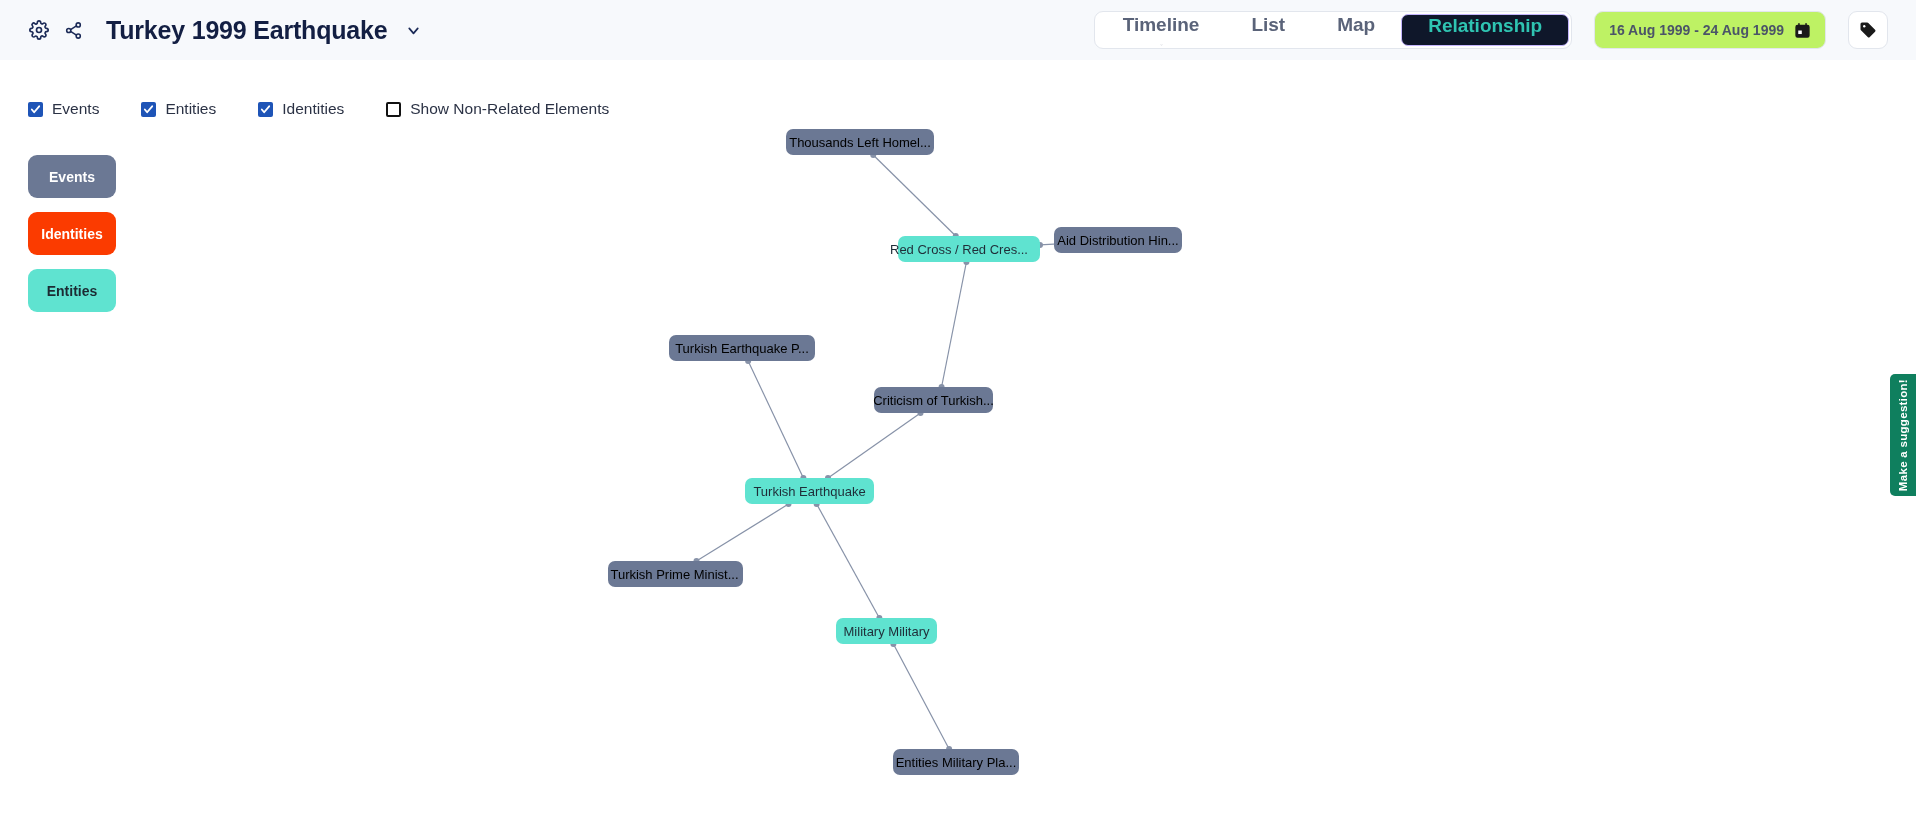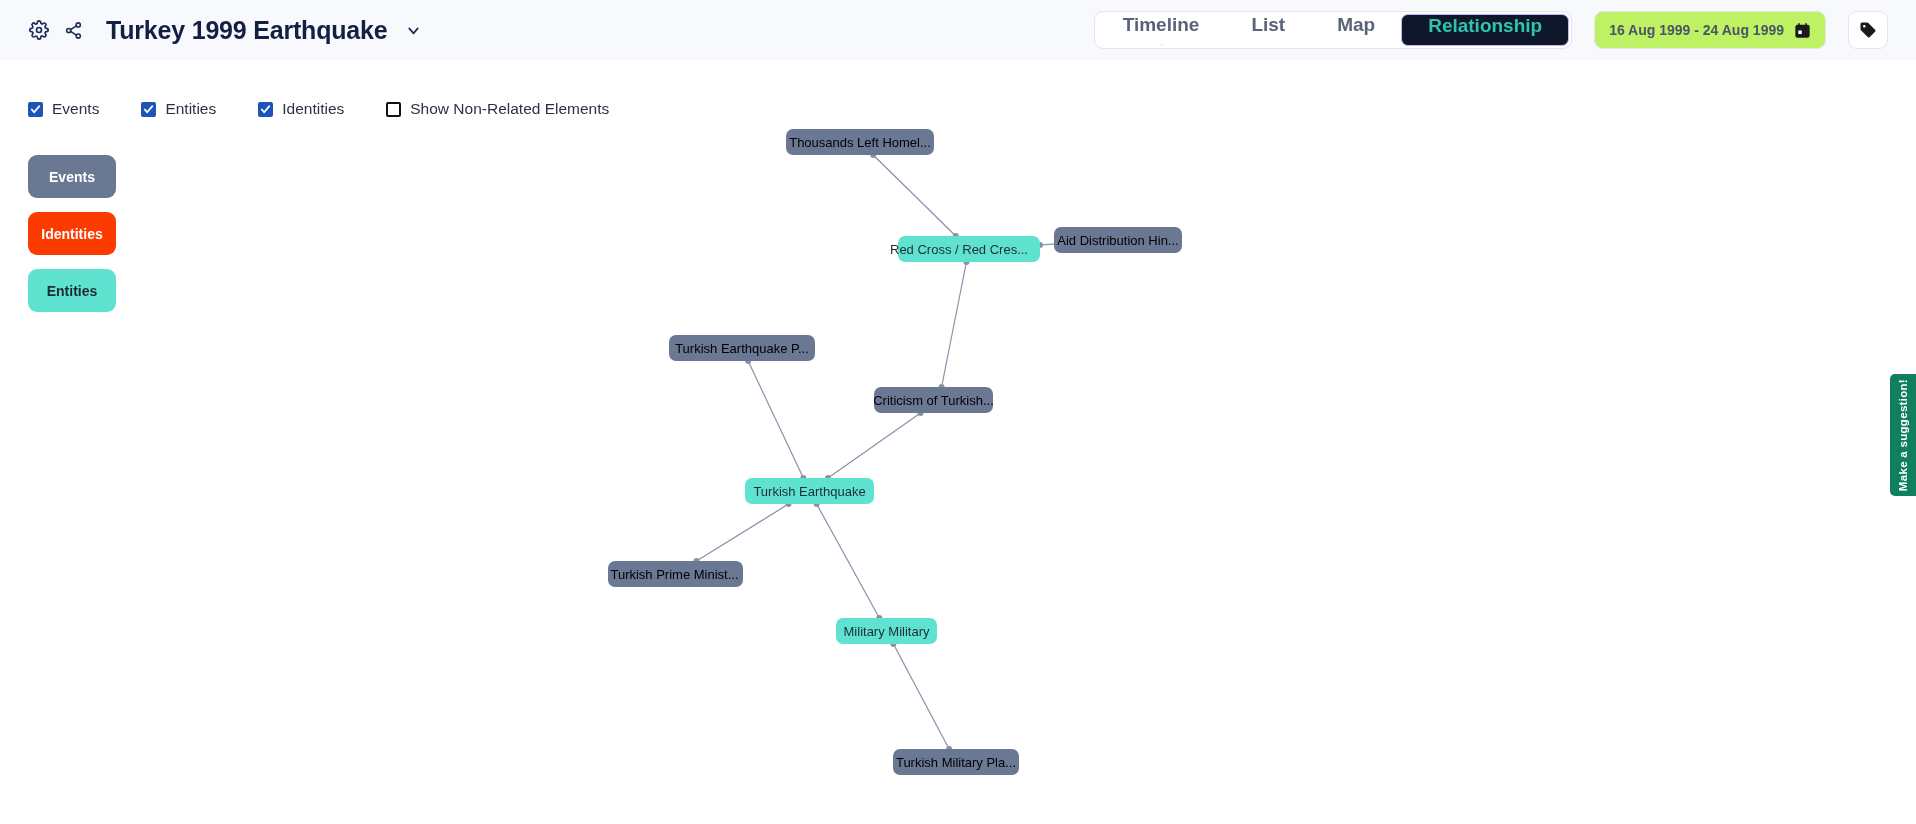--- a/index.html
+++ b/index.html
@@ -271,19 +271,19 @@
     <div class="node entity" style="left: 745px; top: 478px; width: 129px;">
       <span>Turkish Earthquake</span>
     </div>
     <div class="node event" style="left: 608px; top: 561px; width: 135px; padding-left: 10px;">
       <span>Turkish Prime Minist...</span>
     </div>
     <div class="node entity" style="left: 836px; top: 618px; width: 101px;">
       <span>Military Military</span>
     </div>
     <div class="node event" style="left: 893px; top: 749px; width: 126px;">
-      <span>Turkish Military Pla...</span>
+      <span>Entities Military Pla...</span>
     </div>
   </div>
 
 <div class="suggest-tab">
   <span>Make a suggestion!</span>
 </div>
 
 </body></html>

